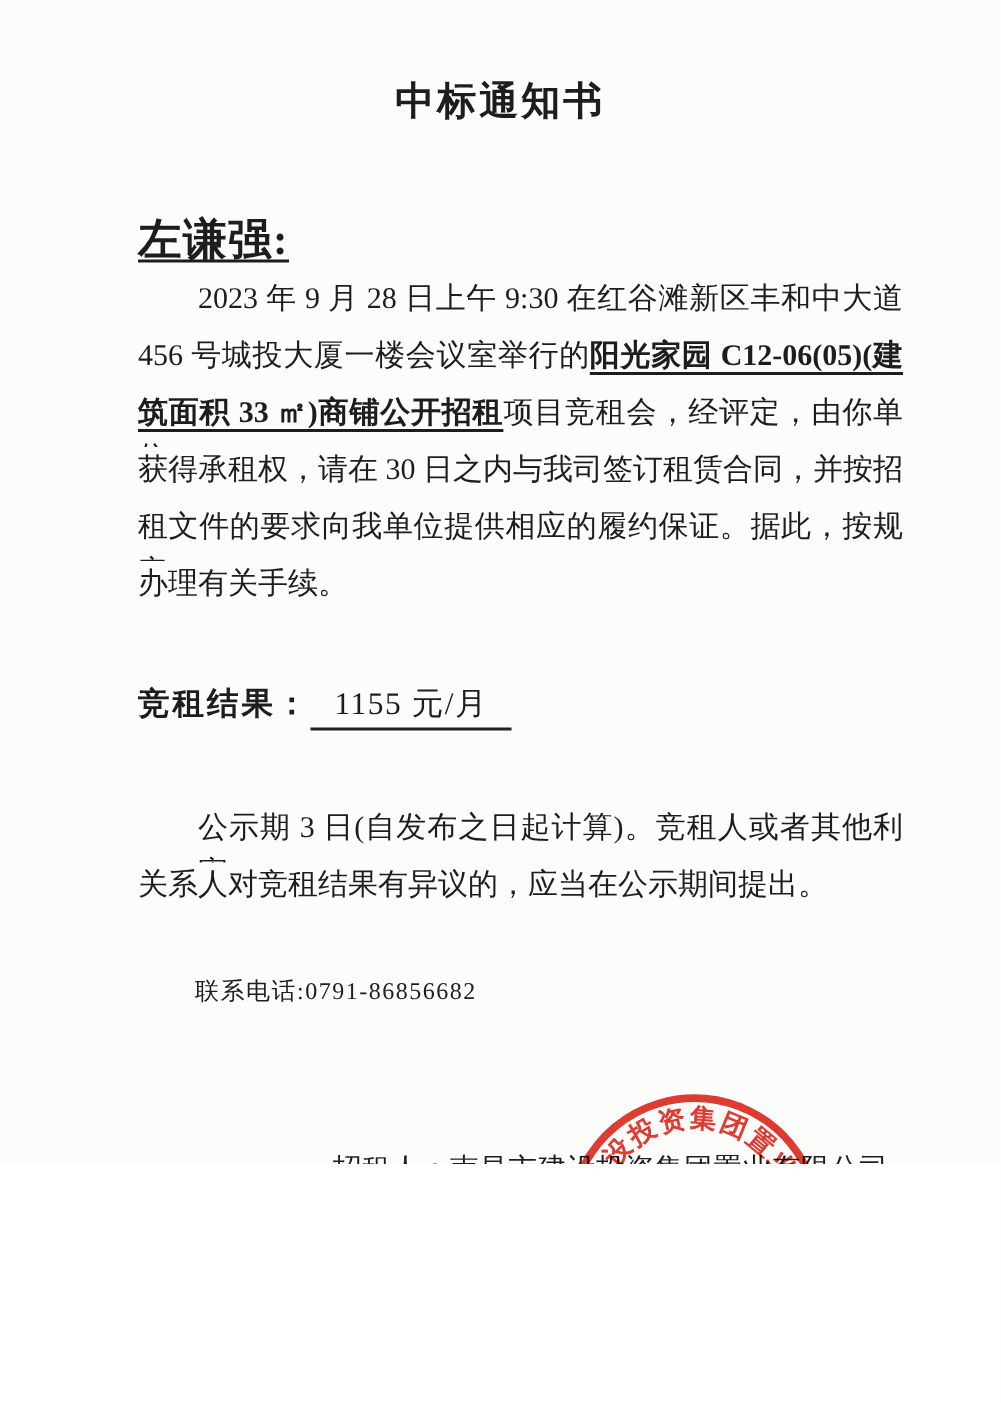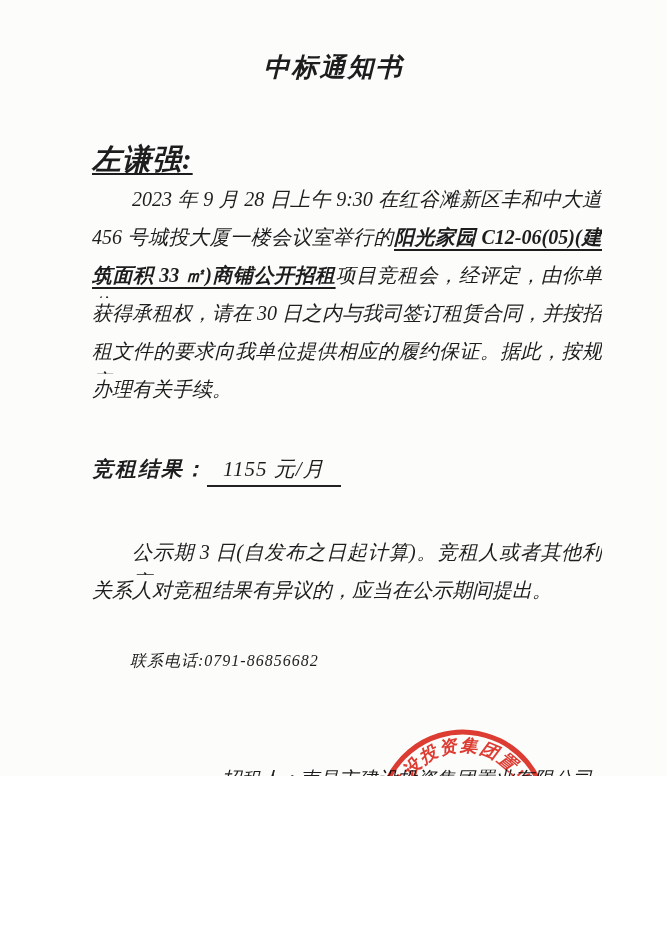--- a/index.html
+++ b/index.html
@@ -3,21 +3,20 @@
 <meta charset="utf-8">
 <style>
   html,body{margin:0;padding:0;}
   .page{
     position:relative;
     width:667px;height:776px;
     background:#fcfcfa;
     font-family:"Liberation Serif","DejaVu Serif",serif;
     color:#1d1d1d;
     overflow:hidden;
-    font-style:italic;
   }
   .title{
     position:absolute;top:50px;left:0;right:0;margin:0;
     text-align:center;
     font-size:26px;font-weight:bold;letter-spacing:2px;
   }
   .salutation{
     position:absolute;top:140px;left:92px;
     font-size:29px;font-weight:bold;
     text-decoration:underline;

